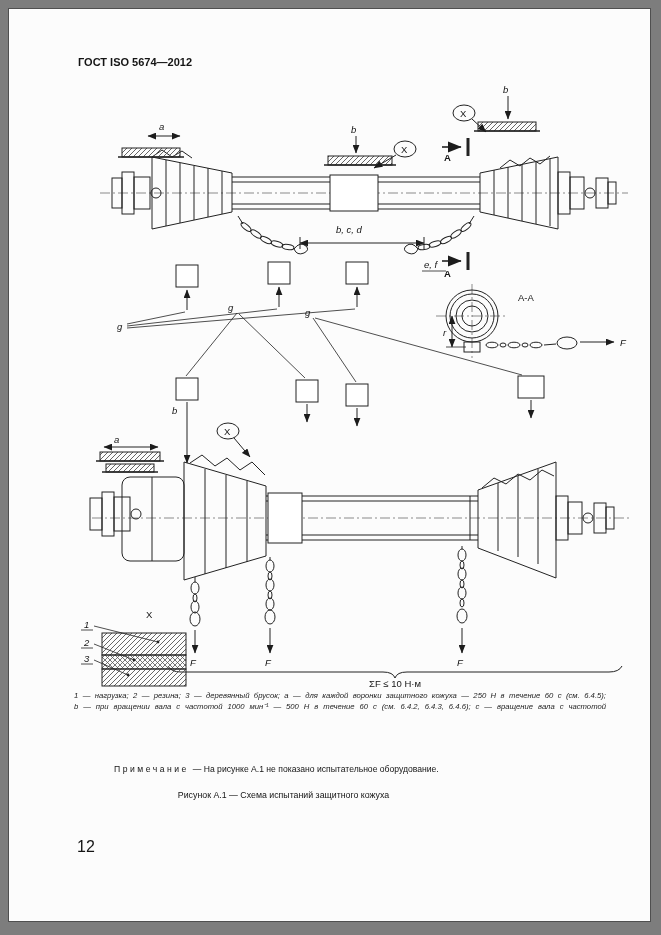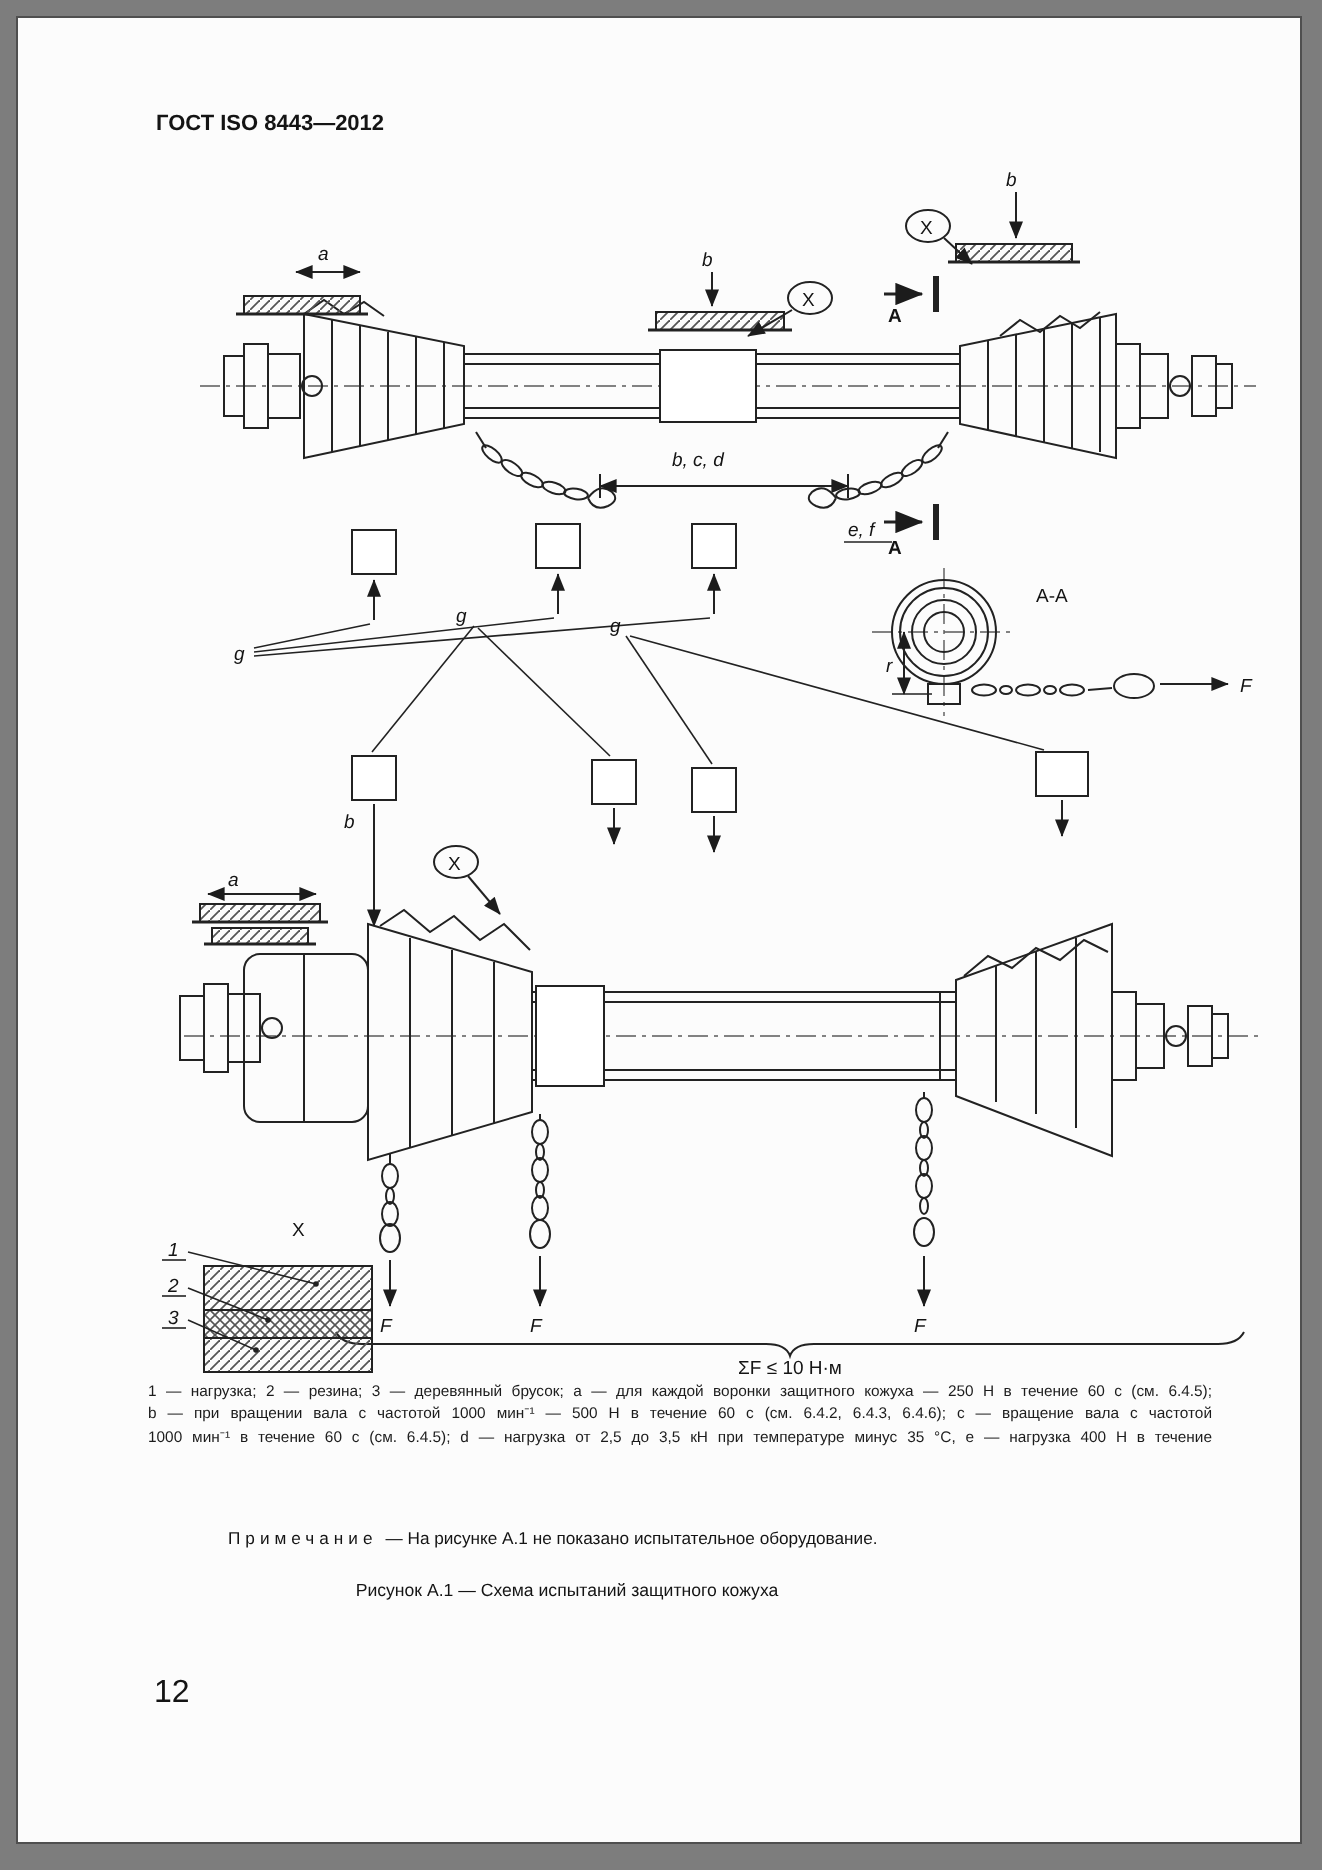--- a/index.html
+++ b/index.html
@@ -11,34 +11,34 @@
   .header{position:absolute;left:78px;top:56px;font-size:11px;font-weight:bold;color:#141414;}
   .fig{position:absolute;left:0;top:0;}
   .fig text{fill:#141414;stroke:none;font-size:9.5px;font-family:"Liberation Sans",sans-serif;}
   .lbl-i{font-style:italic;}
   .lbl-b{font-weight:bold;font-size:11px;}
   .lbl-t{font-size:11.5px;}
   .sum{font-size:9.5px;}
   .cl{stroke:#5a5a5a;stroke-width:0.7;stroke-dasharray:10 3 2 3;}
   .footnote{position:absolute;left:74px;top:690px;width:532px;color:#1c1c1c;
             font-size:7.7px;line-height:11.3px;}
-  .fn-line{text-align:justify;text-align-last:justify;}
+  .fn-line{text-align:justify;text-align-last:justify;font-style:italic;}
   .fn-last{text-align:center;text-align-last:center;}
   .note{position:absolute;left:98px;top:764px;width:480px;font-size:8.6px;color:#141414;margin-left:16px;}
   .note-label{letter-spacing:2.5px;margin-right:4px;}
   .caption{position:absolute;left:0;width:567px;top:790px;text-align:center;
            font-size:8.8px;color:#141414;}
   .pageno{position:absolute;left:77px;top:838px;font-size:16px;color:#141414;}
 </style>
 </head>
 <body>
 
 <div class="page">
 
-  <div class="header">ГОСТ ISO 8443—2012</div>
+  <div class="header">ГОСТ ISO 5674—2012</div>
 
   <svg class="fig" width="661" height="935" viewBox="0 0 661 935">
     <defs>
       <marker id="arr" viewBox="0 0 10 8" refX="9.5" refY="4" markerWidth="9" markerHeight="7" orient="auto-start-reverse">
           <path d="M0,0L10,4L0,8z" fill="#1c1c1c"></path>
         </marker>
       <pattern id="hatch" width="5" height="5" patternUnits="userSpaceOnUse">
         <path d="M0,5 L5,0" stroke="#555" stroke-width="0.9" fill="none"></path>
       </pattern>
       <pattern id="xhatch" width="5" height="5" patternUnits="userSpaceOnUse">
@@ -291,21 +291,20 @@
         <line x1="81" y1="664" x2="93" y2="664" stroke-width="0.8"></line>
         <line x1="94" y1="660" x2="128" y2="675" stroke-width="0.8"></line>
         <circle cx="128" cy="675" r="1.4" fill="#222" stroke="none"></circle>
       </g>
     </g>
   </svg>
 
   <div class="footnote">
     <div class="fn-line">1 — нагрузка; 2 — резина; 3 — деревянный брусок; а — для каждой воронки защитного кожуха — 250 Н в течение 60 с (см. 6.4.5);</div>
     <div class="fn-line">b — при вращении вала с частотой 1000 мин⁻¹ — 500 Н в течение 60 с (см. 6.4.2, 6.4.3, 6.4.6); с — вращение вала с частотой</div>
-    <div class="fn-line">1000 мин⁻¹ в течение 60 с (см. 6.4.5); d — нагрузка от 2,5 до 3,5 кН при температуре минус 35 °С, е — нагрузка 400 Н в течение</div>
   </div>
 
   <div class="note">
     <span class="note-label">Примечание</span><span class="note-text">— На рисунке А.1 не показано испытательное оборудование.</span>
   </div>
 
   <div class="caption">Рисунок А.1 — Схема испытаний защитного кожуха</div>
 
   <div class="pageno">12</div>
 

